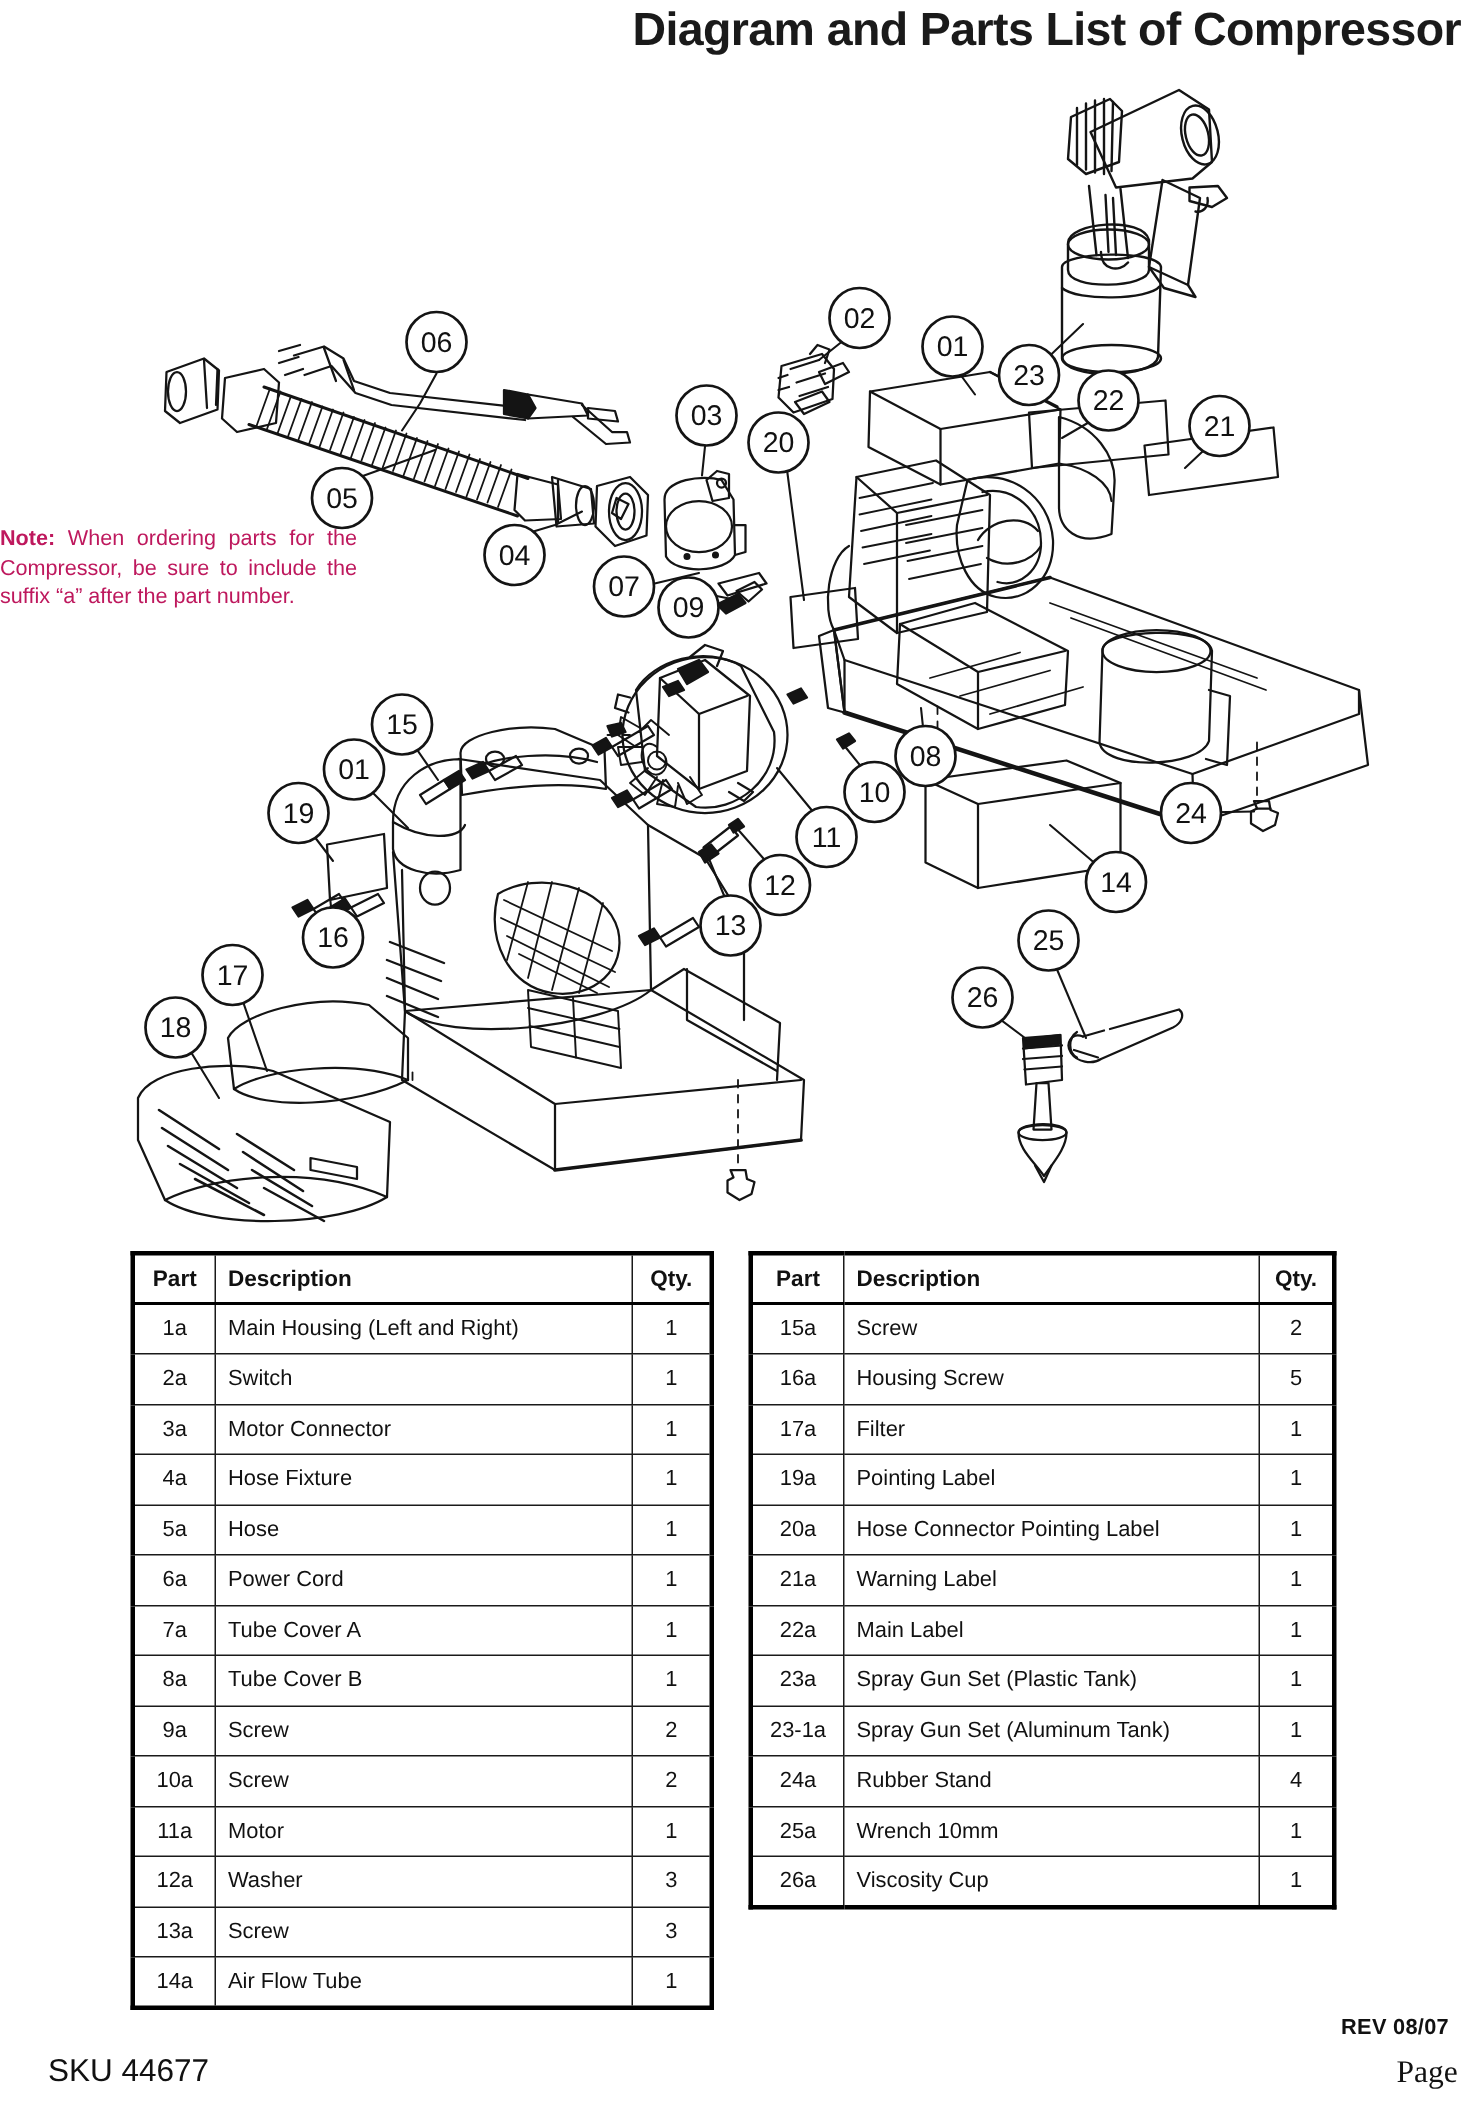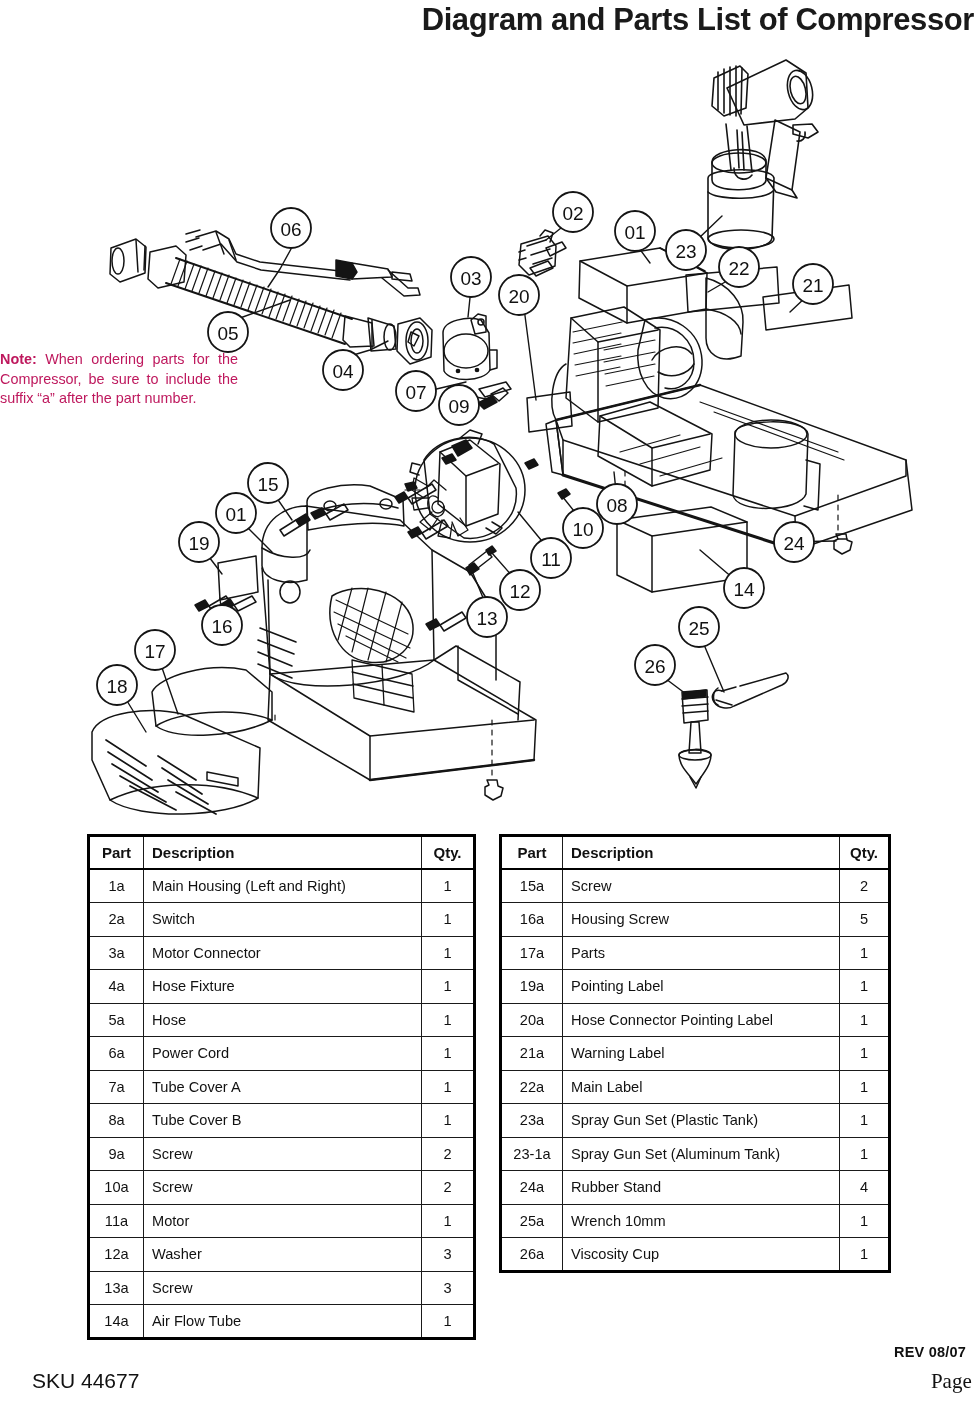--- a/index.html
+++ b/index.html
@@ -717,21 +717,21 @@
         <td class="col-desc">Screw</td>
         <td class="col-qty">2</td>
       </tr>
       <tr>
         <td class="col-part">16a</td>
         <td class="col-desc">Housing Screw</td>
         <td class="col-qty">5</td>
       </tr>
       <tr>
         <td class="col-part">17a</td>
-        <td class="col-desc">Parts</td>
+        <td class="col-desc">Filter</td>
         <td class="col-qty">1</td>
       </tr>
       <tr>
         <td class="col-part">19a</td>
         <td class="col-desc">Pointing Label</td>
         <td class="col-qty">1</td>
       </tr>
       <tr>
         <td class="col-part">20a</td>
         <td class="col-desc">Hose Connector Pointing Label</td>

